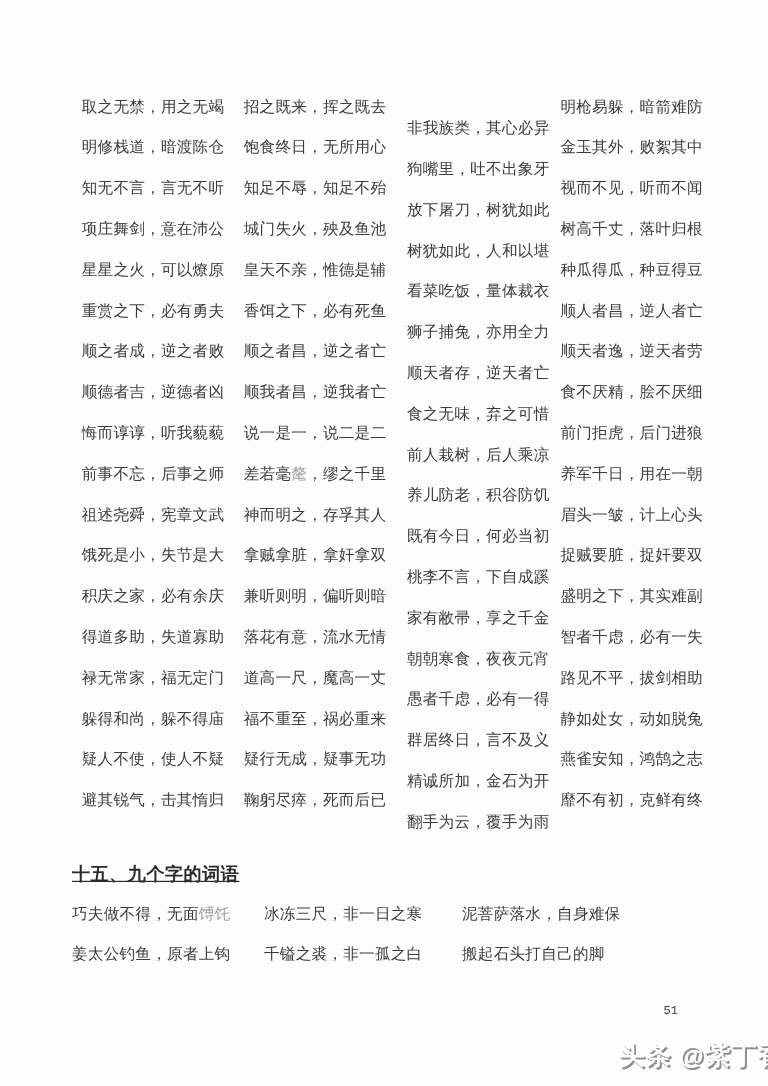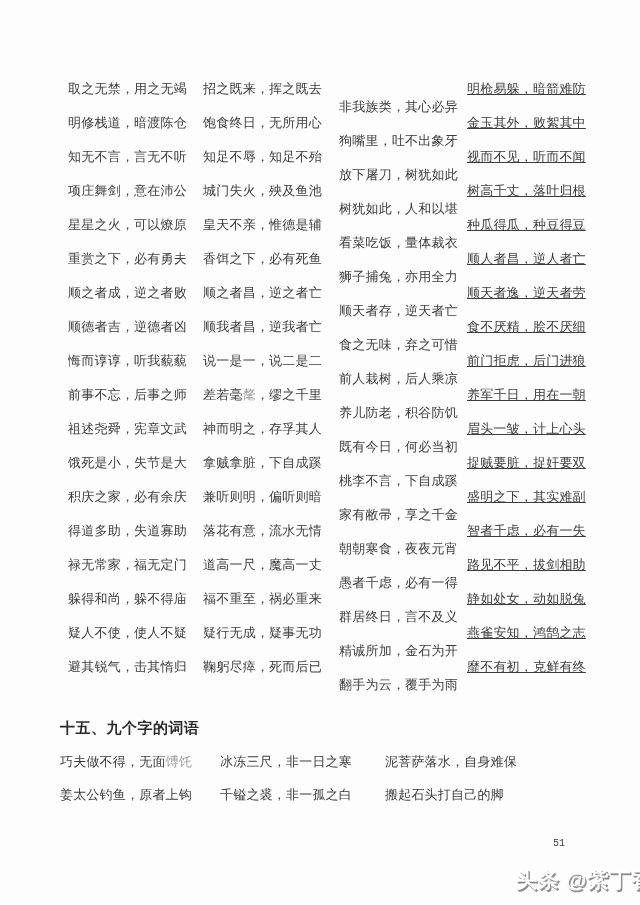--- a/index.html
+++ b/index.html
@@ -28,30 +28,31 @@
   }
   .grid8 .cell {
     font-size: 13px;
     color: #3c3c3c;
     white-space: nowrap;
     letter-spacing: 0.2px;
   }
   .grid8 .cell:nth-child(1) { width: 135px; }
   .grid8 .cell:nth-child(2) { width: 135px; }
   .grid8 .cell:nth-child(3) { width: 137px; margin-top: 36px; }
-  .grid8 .cell:nth-child(4) { width: auto; text-decoration: underline;  }
+  .grid8 .cell:nth-child(4) { width: auto;  }
   .section-heading {
     position: absolute;
     left: 60px;
     top: 719px;
     margin: 0;
     font-size: 15px;
     font-weight: bold;
     color: #2b2b2b;
     letter-spacing: 0.5px;
+    text-decoration: underline;
   }
   .grid9 {
     position: absolute;
     left: 60px;
     top: 753px;
     width: 530px;
   }
   .grid9 .row {
     display: flex;
     height: 33px;
@@ -155,21 +156,21 @@
         <span class="cell"><span>养军千日，用在一朝</span></span>
       </div>
       <div class="row">
         <span class="cell"><span>祖述尧舜，宪章文武</span></span>
         <span class="cell"><span>神而明之，存孚其人</span></span>
         <span class="cell"><span>既有今日，何必当初</span></span>
         <span class="cell"><span>眉头一皱，计上心头</span></span>
       </div>
       <div class="row">
         <span class="cell"><span>饿死是小，失节是大</span></span>
-        <span class="cell"><span>拿贼拿脏，下自成蹊</span></span>
+        <span class="cell"><span>拿贼拿脏，拿奸拿双</span></span>
         <span class="cell"><span>桃李不言，下自成蹊</span></span>
         <span class="cell"><span>捉贼要脏，捉奸要双</span></span>
       </div>
       <div class="row">
         <span class="cell"><span>积庆之家，必有余庆</span></span>
         <span class="cell"><span>兼听则明，偏听则暗</span></span>
         <span class="cell"><span>家有敝帚，享之千金</span></span>
         <span class="cell"><span>盛明之下，其实难副</span></span>
       </div>
       <div class="row">

